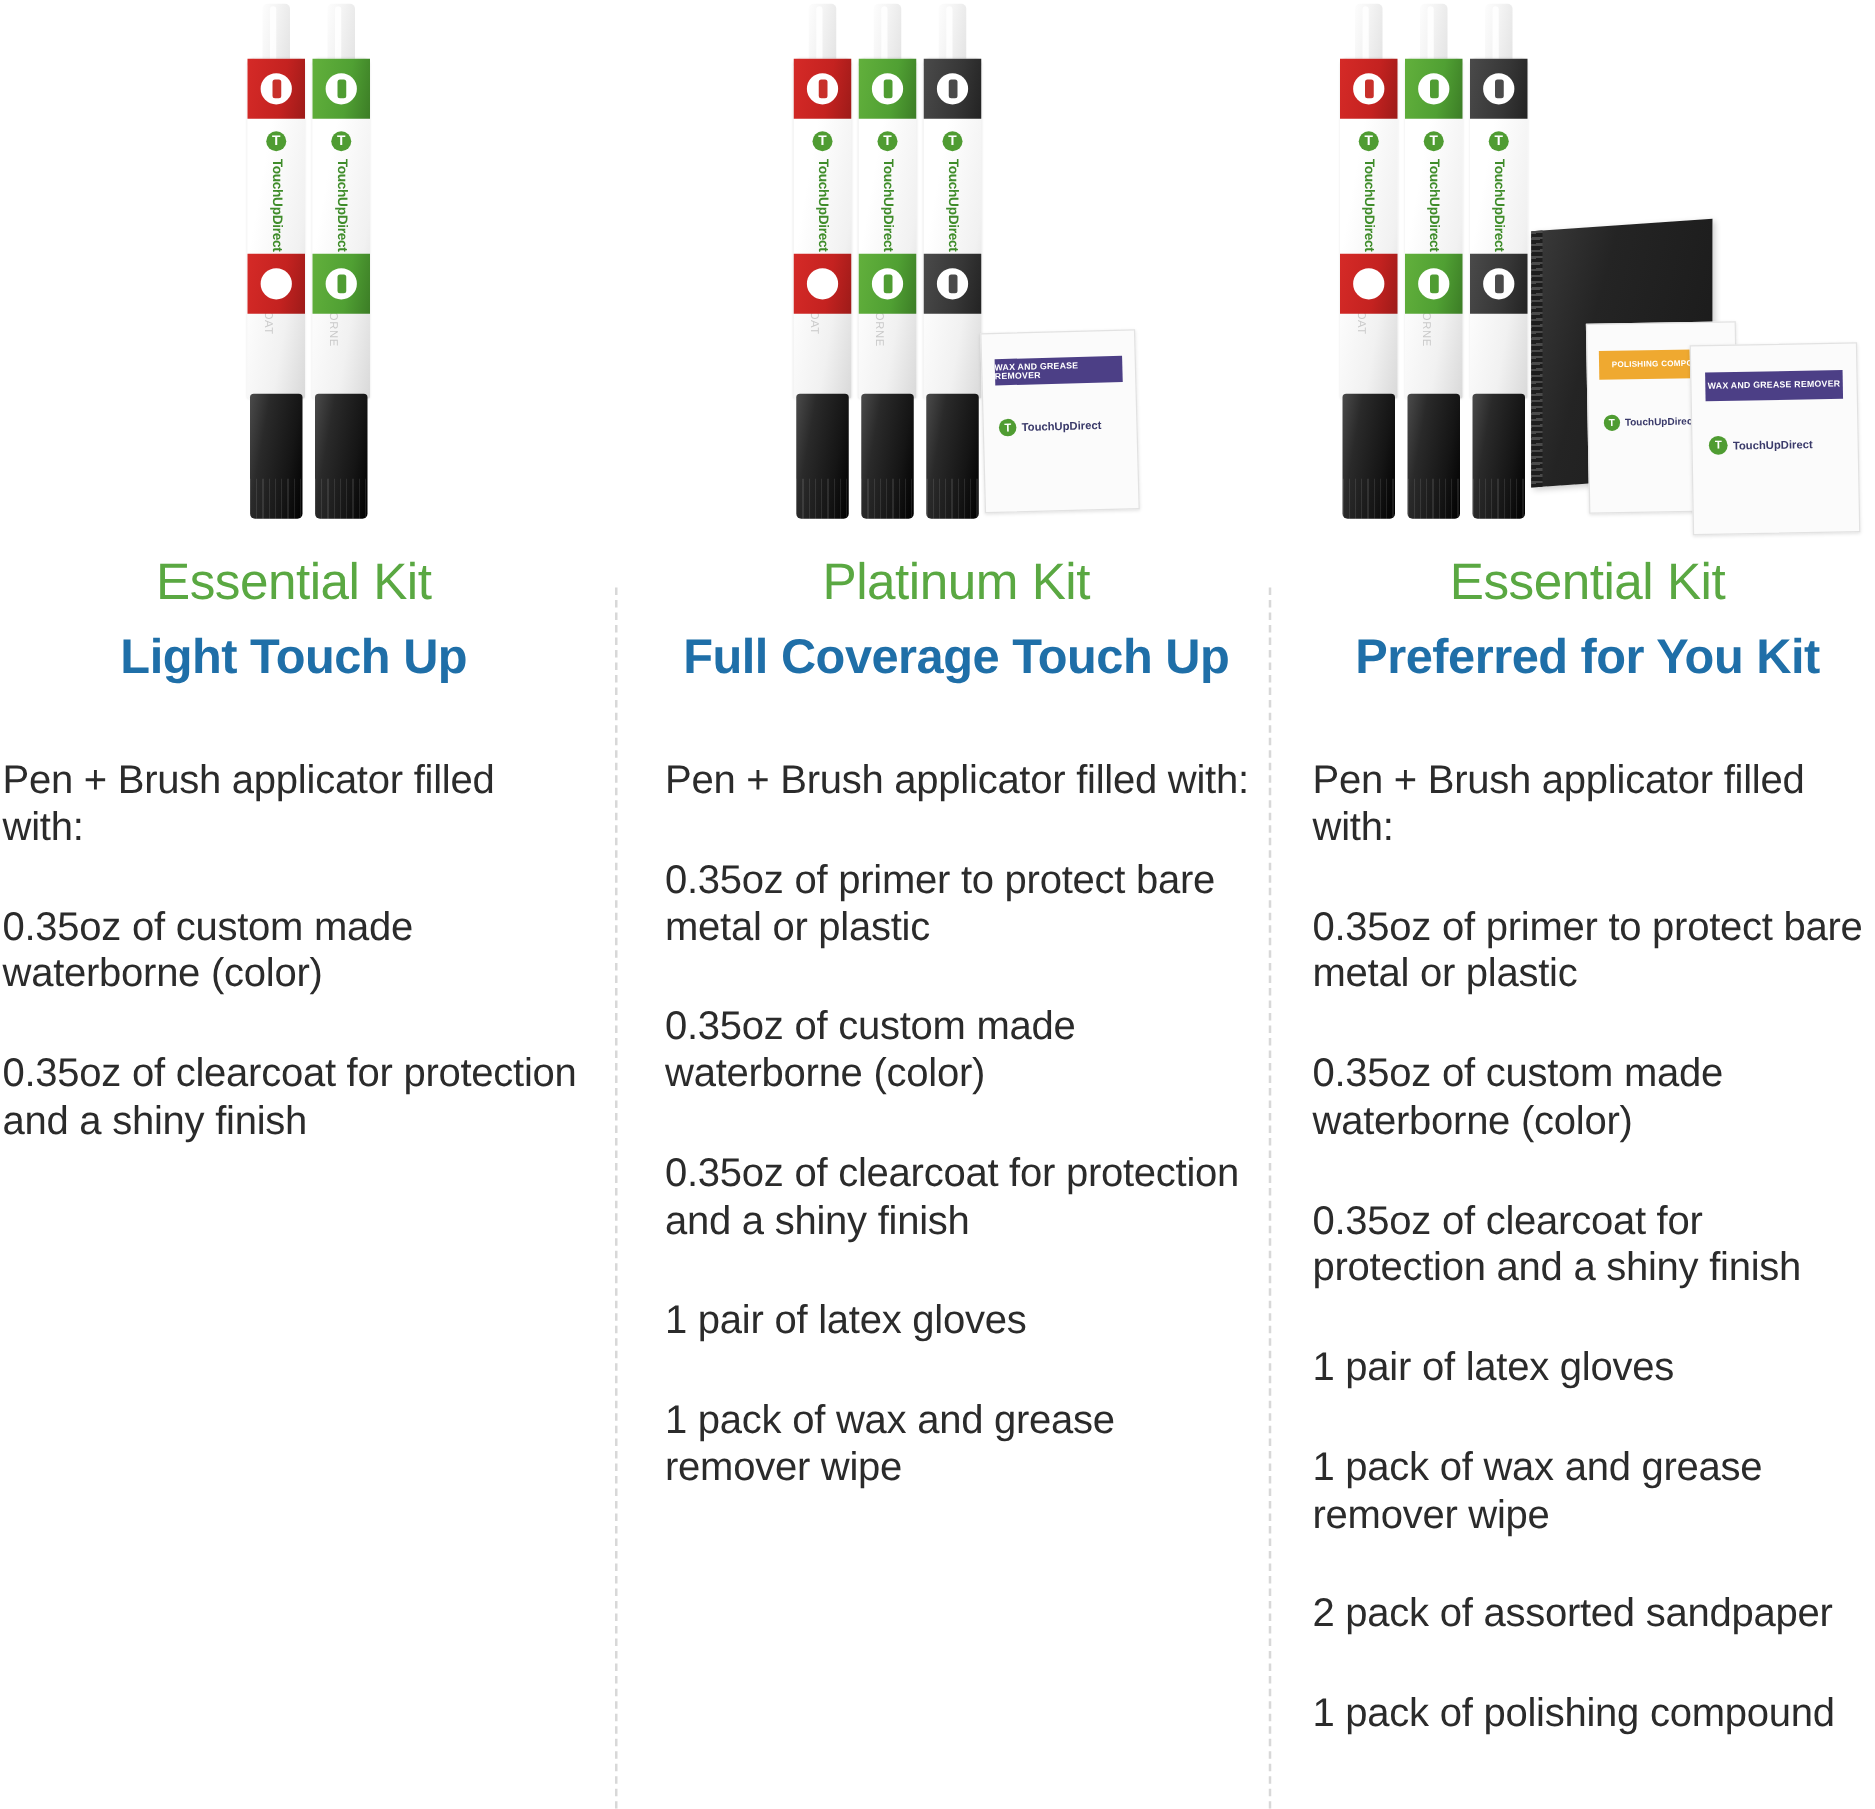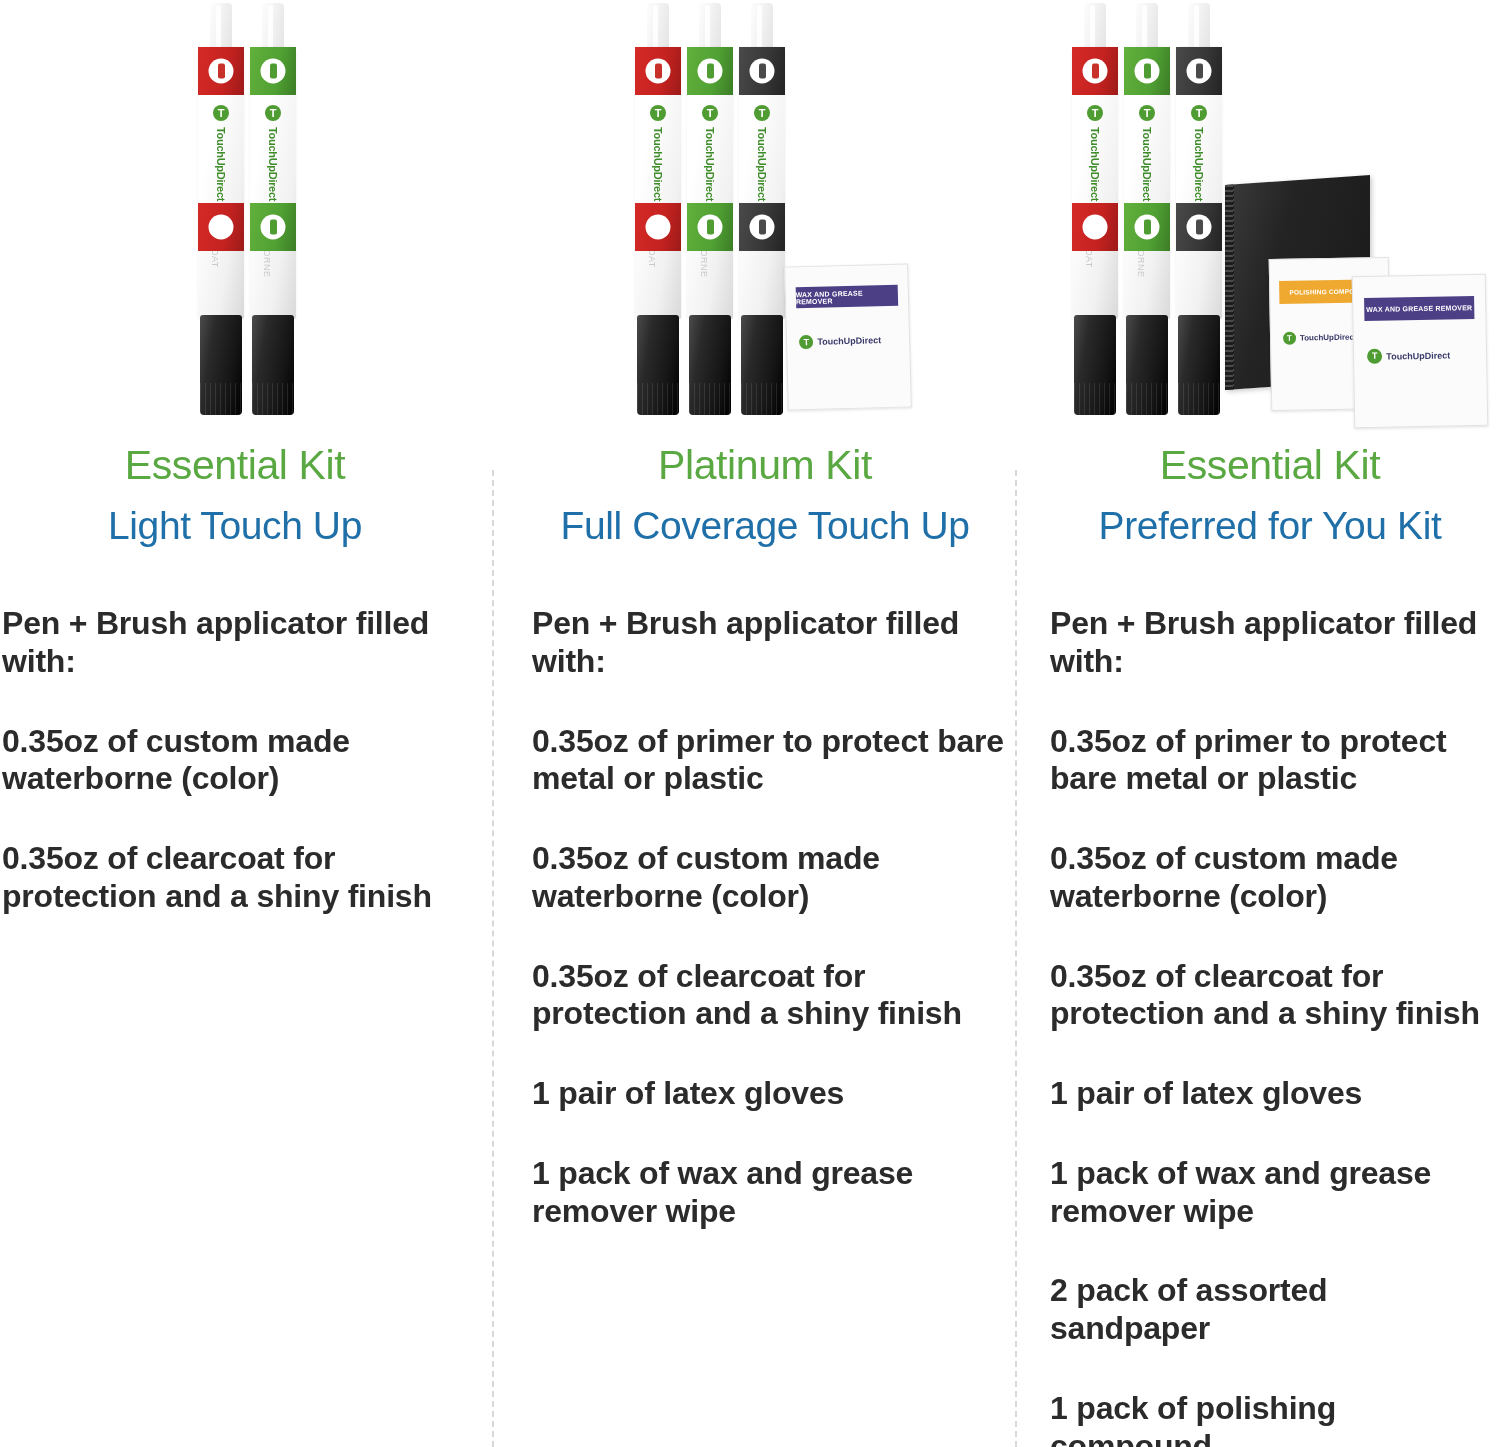--- a/index.html
+++ b/index.html
@@ -244,36 +244,35 @@
     font-weight: normal;
     letter-spacing: -0.4px;
     margin: 0;
     padding: 0;
     line-height: 1.0;
   }
   .kit-sub {
     text-align: center;
     color: #1f6fa8;
     font-size: 39px;
-    font-weight: normal;
+    font-weight: bold;
     letter-spacing: -0.4px;
     margin: 20px 0 0 0;
     line-height: 1.0;
   }
   .features {
     margin-top: 60px;
     padding-right: 4px;
   }
   .feature {
     font-size: 32px;
     line-height: 1.18;
     color: #2b2b2b;
     margin-bottom: 42px;
     letter-spacing: -0.2px;
-    font-weight: bold;
   }
   .col-1 .features { margin-left: 2px; }
   .col-2 .features { margin-left: 12px; }
   .col-3 .features { margin-left: 10px; }
 </style>
 </head>
 <body>
 
 <div class="board">
 

